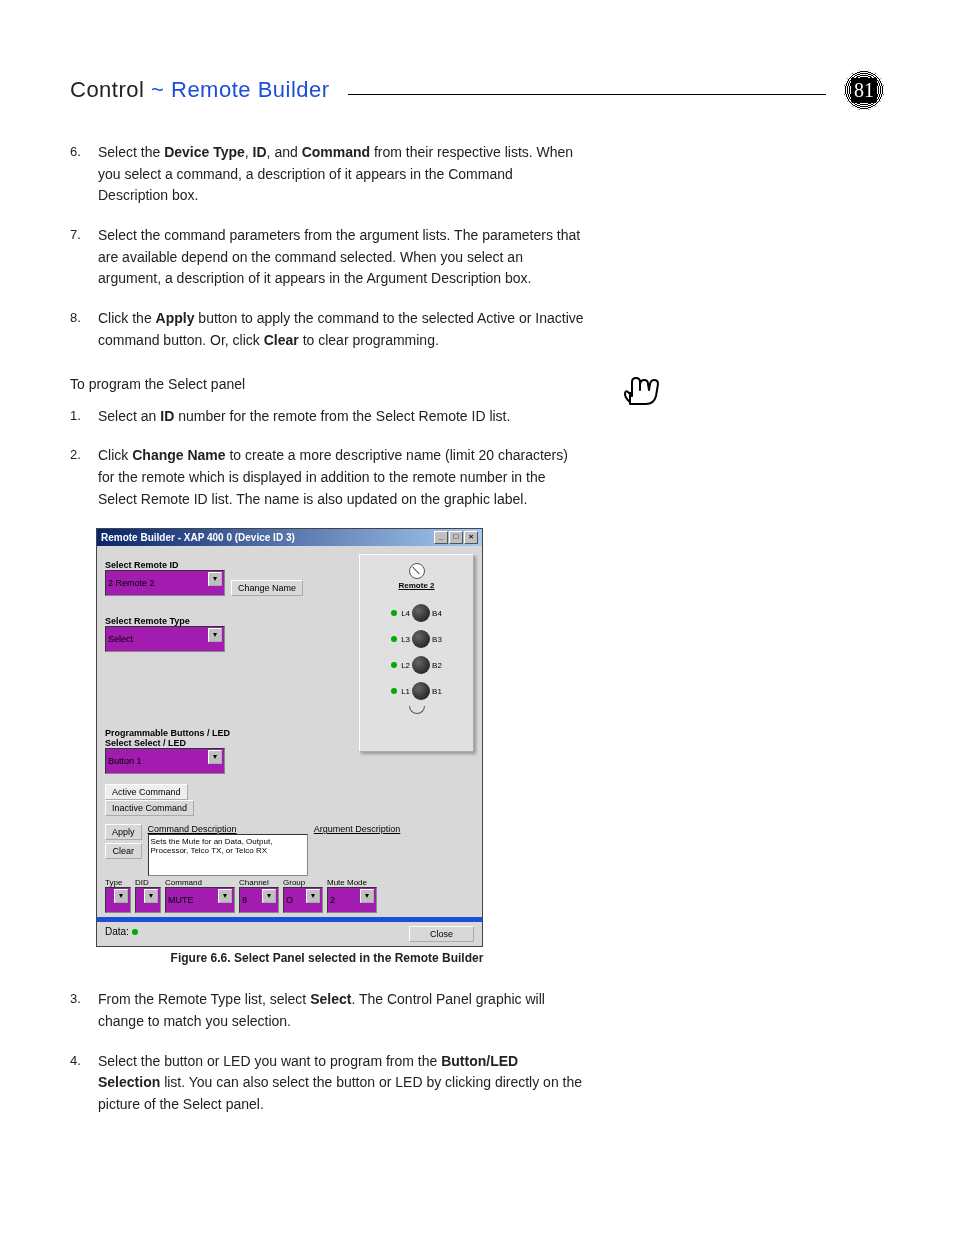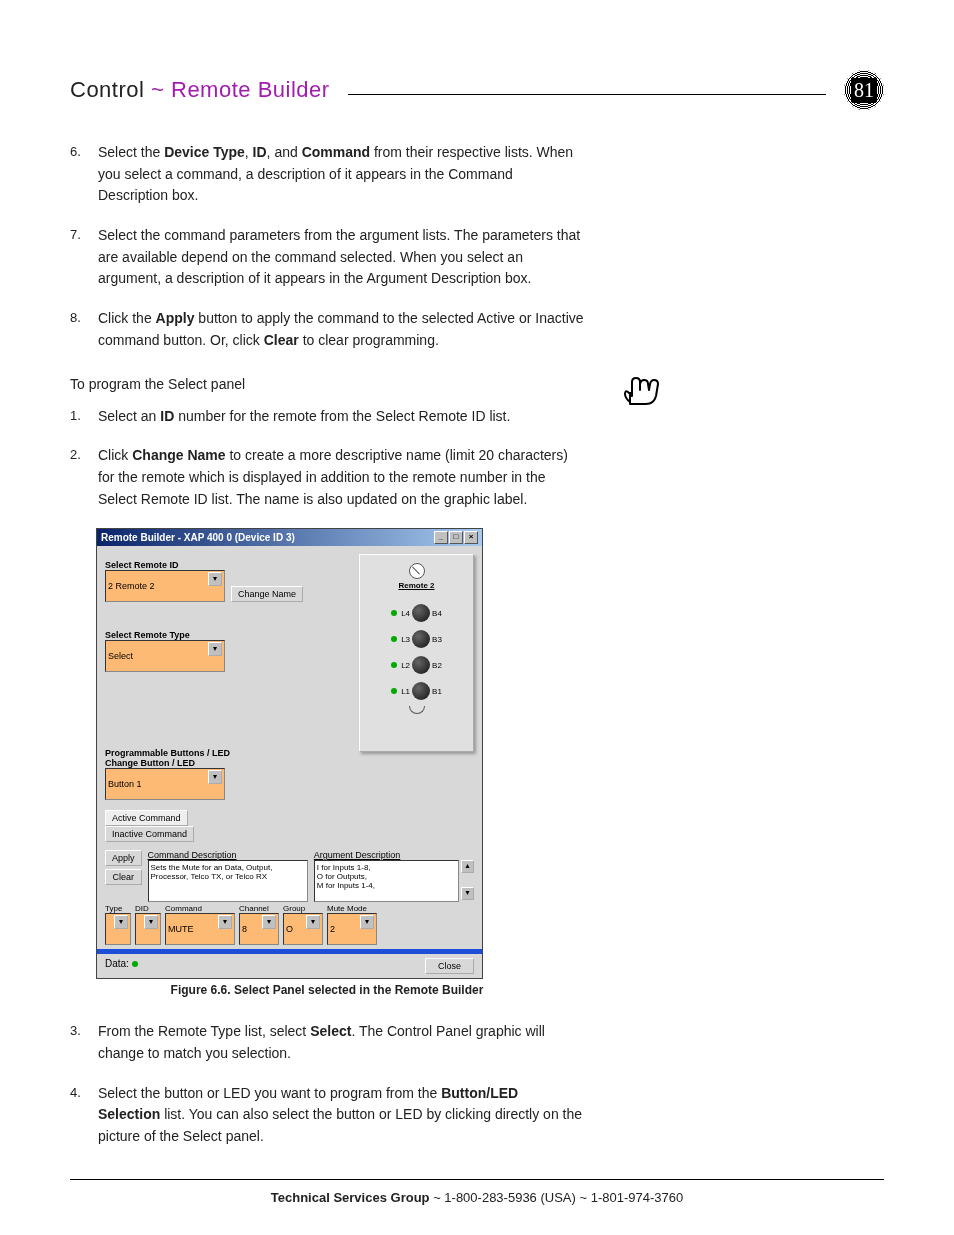--- a/index.html
+++ b/index.html
@@ -19,21 +19,21 @@
     display: flex;
     align-items: center;
     margin-bottom: 32px;
   }
   .breadcrumb {
     font-family: "Trebuchet MS", Arial, sans-serif;
     font-size: 22px;
     letter-spacing: 0.5px;
     white-space: nowrap;
   }
-  .breadcrumb .light { color: #a21caf; }
+  .breadcrumb .light { color: #1d4ed8; }
   .header-line {
     flex: 1;
     border-top: 1px solid #000;
     margin: 0 18px 0 18px;
     height: 0;
     position: relative;
     top: 4px;
   }
   .page-number-badge {
     width: 40px;
@@ -132,22 +132,22 @@
   .win-body {
     padding: 8px;
     display: flex;
     gap: 10px;
   }
   .left-col { flex: 1; }
   .right-col { width: 115px; }
   .lbl { font-weight: bold; font-size: 9px; margin-top:6px;}
   .combo, .textbox {
     border: 1px inset #888;
-    background: #fdba74;
-    height: 32px;
+    background: #a21caf;
+    height: 26px;
     display: flex; align-items:center;
     padding: 0 2px;
     font-size: 9px;
     position: relative;
     box-sizing: border-box;
   }
   .combo::after {
     content: "▾";
     position: absolute; right: 2px; top: 1px;
     width: 12px; height: 12px;
@@ -271,29 +271,29 @@
         </div>
         <div class="win-body">
           <div class="left-col">
             <div class="lbl">Select Remote ID</div>
             <div class="row">
               <div class="combo" style="width:120px">
                   <span>2  Remote 2</span>
                 </div>
               <div class="wbutton">Change Name</div>
             </div>
-            <div class="lbl" style="margin-top:28px">Select Remote Type</div>
+            <div class="lbl" style="margin-top:20px">Select Remote Type</div>
             <div class="combo" style="width:120px">
                 <span>Select</span>
               </div>
 
             <div style="height:70px"></div>
 
             <div class="lbl">Programmable Buttons / LED</div>
-            <div style="font-weight:bold;font-size:9px;">Change Button / LED</div>
+            <div style="font-weight:bold;font-size:9px;">Select Select / LED</div>
             <div class="combo" style="width:120px">
                 <span>Button 1</span>
               </div>
 
             <div style="margin-top:10px">
               <span class="tabbtn" style="background:#eee">Active Command</span>
             </div>
             <div>
               <span class="tabbtn">Inactive Command</span>
             </div>
@@ -336,29 +336,20 @@
           <div style="display:flex;flex-direction:column;gap:3px;">
             <div class="wbutton">Apply</div>
             <div class="wbutton">Clear</div>
           </div>
           <div style="flex:1">
             <div style="font-size:9px;text-decoration:underline">Command Description</div>
             <div class="descbox"><span>Sets the Mute for an Data, Output, Processor, Telco TX, or Telco RX</span></div>
           </div>
           <div style="flex:1">
             <div style="font-size:9px;text-decoration:underline">Argument Description</div>
-            <div style="display:flex;gap:2px;">
-              <div class="descbox" style="flex:1;white-space:pre-line"><span>I for Inputs 1-8,
-O for Outputs,
-M for Inputs 1-4,</span></div>
-              <div class="scroll">
-                  <div class="sbtn">▴</div>
-                  <div class="sbtn">▾</div>
-                </div>
-            </div>
           </div>
         </div>
 
         <div class="bot-row">
           <div style="width:26px">
               <span>Type</span>
               <div class="combo" style="width:26px"></div>
             </div>
           <div style="width:26px">
               <span>DID</span>
@@ -385,21 +376,21 @@
           <div style="width:50px">
               <span>Mute Mode</span>
               <div class="combo" style="width:50px">
                 <span>2</span>
               </div>
             </div>
         </div>
 
         <div class="footer-row">
           <span><span>Data:</span> <span class="led" style="background:#0a0"></span></span>
-          <span class="wbutton" style="padding:2px 12px">Close</span>
+          <span class="wbutton" style="padding:2px 20px">Close</span>
         </div>
       </div>
 
       <div class="fig-caption">Figure 6.6. Select Panel selected in the Remote Builder</div>
 
       <ol class="steps">
         <li>
             <span class="num">3.</span>
             <span class="txt">From the Remote Type list, select <b>Select</b>. The Control Panel graphic will change to match you selection.</span>
           </li>
@@ -411,17 +402,14 @@
 
     </div>
 
     <div class="col-side">
       <svg class="side-icon" viewBox="0 0 40 34">
         <path d="M6 18 L6 30 L22 30 Q30 30 32 22 L34 10 Q34 6 30 6 Q27 6 26 10 L25 16 L24 10 Q24 6 20 6 Q17 6 16 10 L16 16 L16 8 Q16 4 12 4 Q8 4 8 8 L8 22 L4 18 Q1 16 1 20 Q1 24 6 28" fill="none" stroke="#000" stroke-width="2" stroke-linejoin="round"></path>
       </svg>
     </div>
   </div>
 
-  <div class="page-footer">
-    <b>Technical Services Group</b><span> ~ 1-800-283-5936 (USA) ~ 1-801-974-3760</span>
-  </div>
 
 </div>
 
 </body></html>

